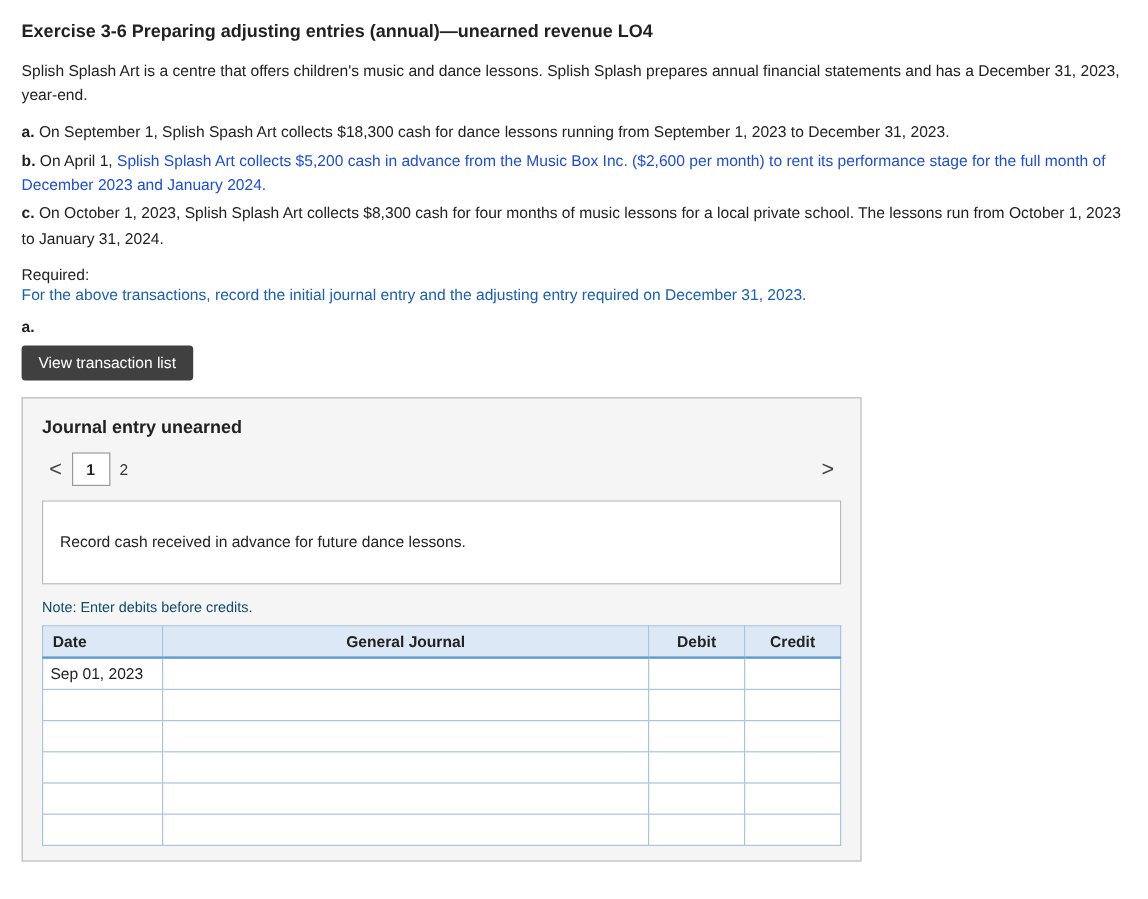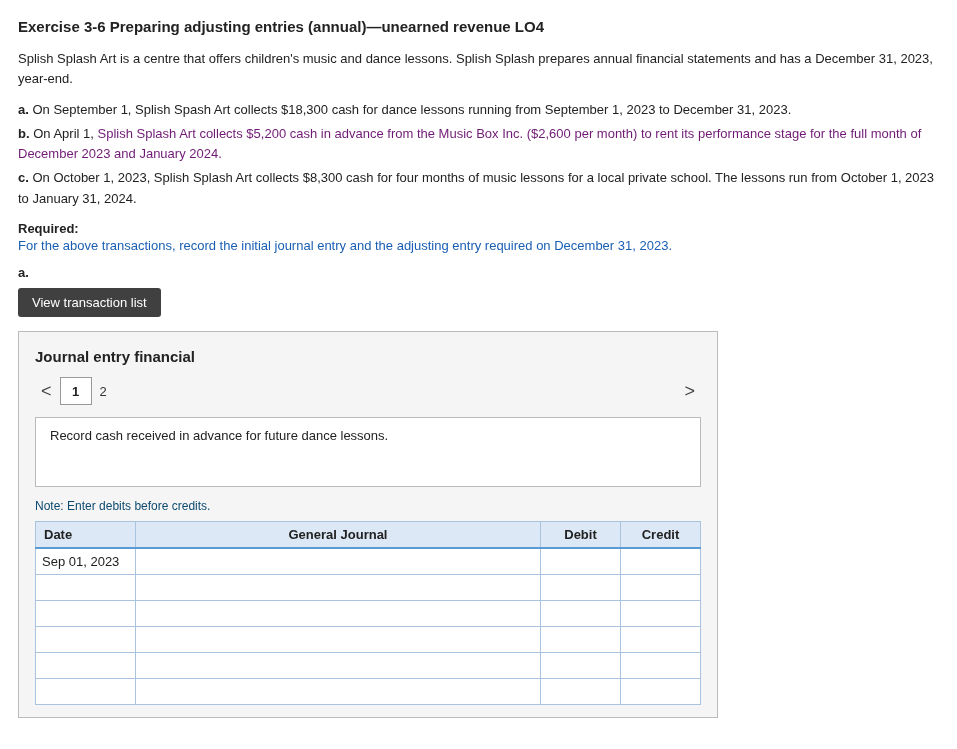--- a/index.html
+++ b/index.html
@@ -24,27 +24,27 @@
       margin-bottom: 12px;
     }
     .scenarios p {
       line-height: 1.55;
       margin-bottom: 4px;
     }
     .scenarios p span.label {
       font-weight: bold;
     }
     .highlight-blue {
-      color: #701a75;
+      color: #1d4ed8;
     }
     .required-section {
       margin-bottom: 10px;
     }
     .required-section .req-label {
-      font-weight: bold;
+      font-weight: normal;
       text-align: center;
     }
     .required-section .req-text {
       color: #1a5fb4;
       line-height: 1.5;
       margin-top: 15px;
     }
     .section-a-label {
       font-weight: bold;
       margin-bottom: 8px;
@@ -101,21 +101,21 @@
       font-size: 13px;
       margin-left: 6px;
       color: #333;
     }
     .nav-right {
       margin-left: auto;
     }
     .instruction-box {
       border: 1px solid #bbb;
       background: #fff;
-      padding: 8px 14px;
+      padding: 24px 14px;
       margin-bottom: 12px;
       min-height: 70px;
       font-size: 13px;
       line-height: 1.5;
     }
     .note-text {
       color: #0c4a6e;
       font-size: 12px;
       margin-bottom: 8px;
     }
@@ -202,21 +202,21 @@
 </div>
 
 
 <div class="section-a-label">a.</div>
 
 
 <button class="view-transaction-btn">View transaction list</button>
 
 
 <div class="journal-worksheet-box">
-  <h2>Journal entry financial</h2>
+  <h2>Journal entry unearned</h2>
 
   <div class="nav-row">
     <button class="nav-btn">&lt;</button>
     <div class="page-box">1</div>
     <span class="page-num-inactive">2</span>
     <button class="nav-btn nav-right">&gt;</button>
   </div>
 
   <div class="instruction-box">Record cash received in advance for future dance lessons.</div>
 

